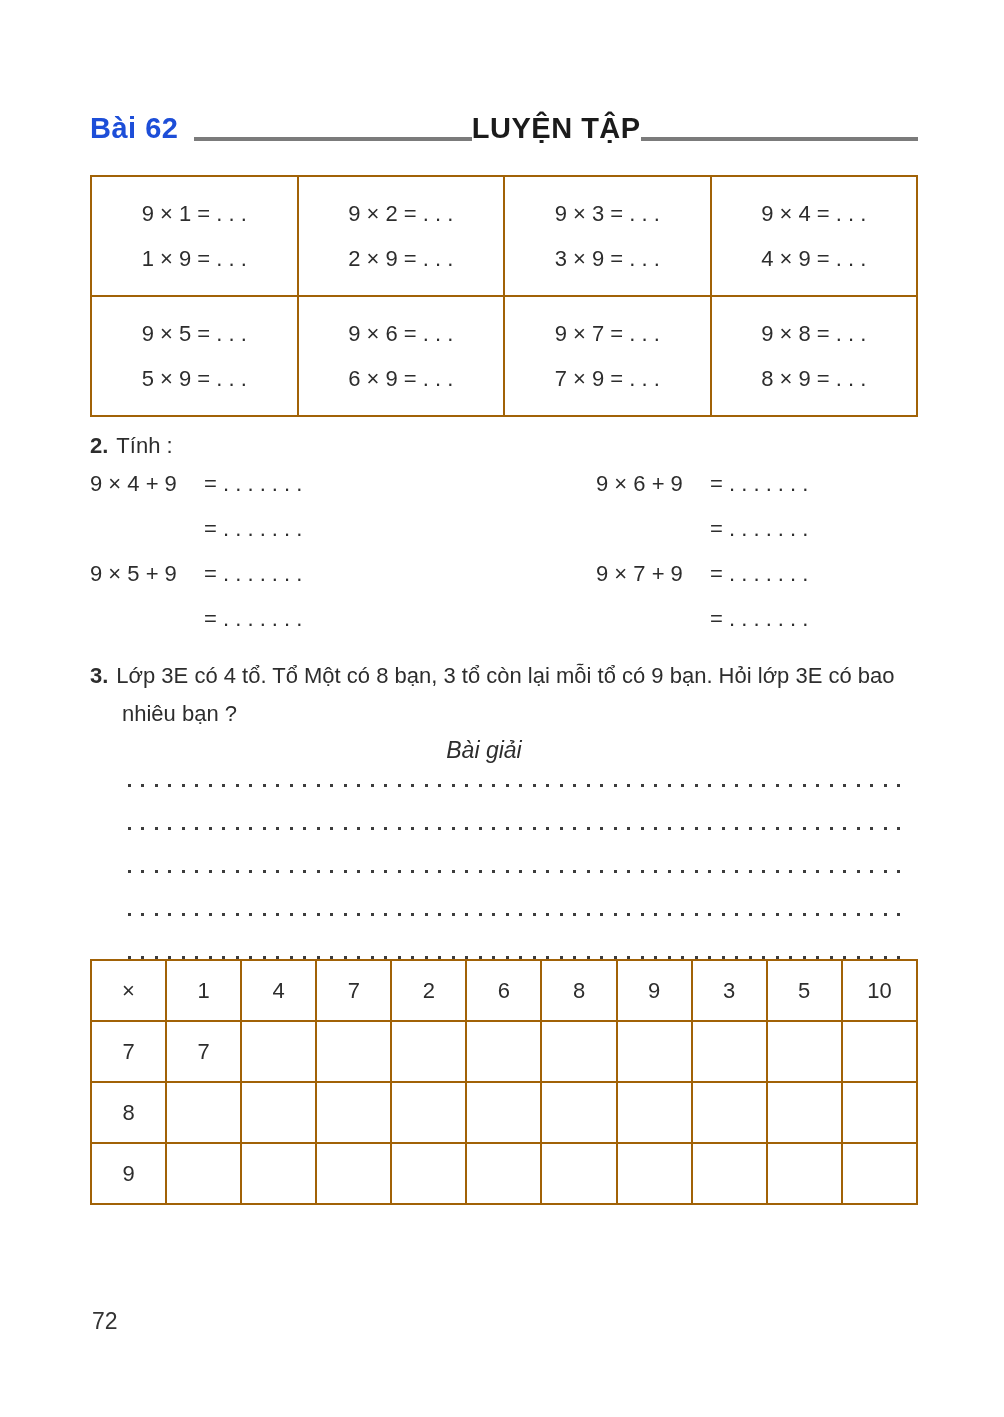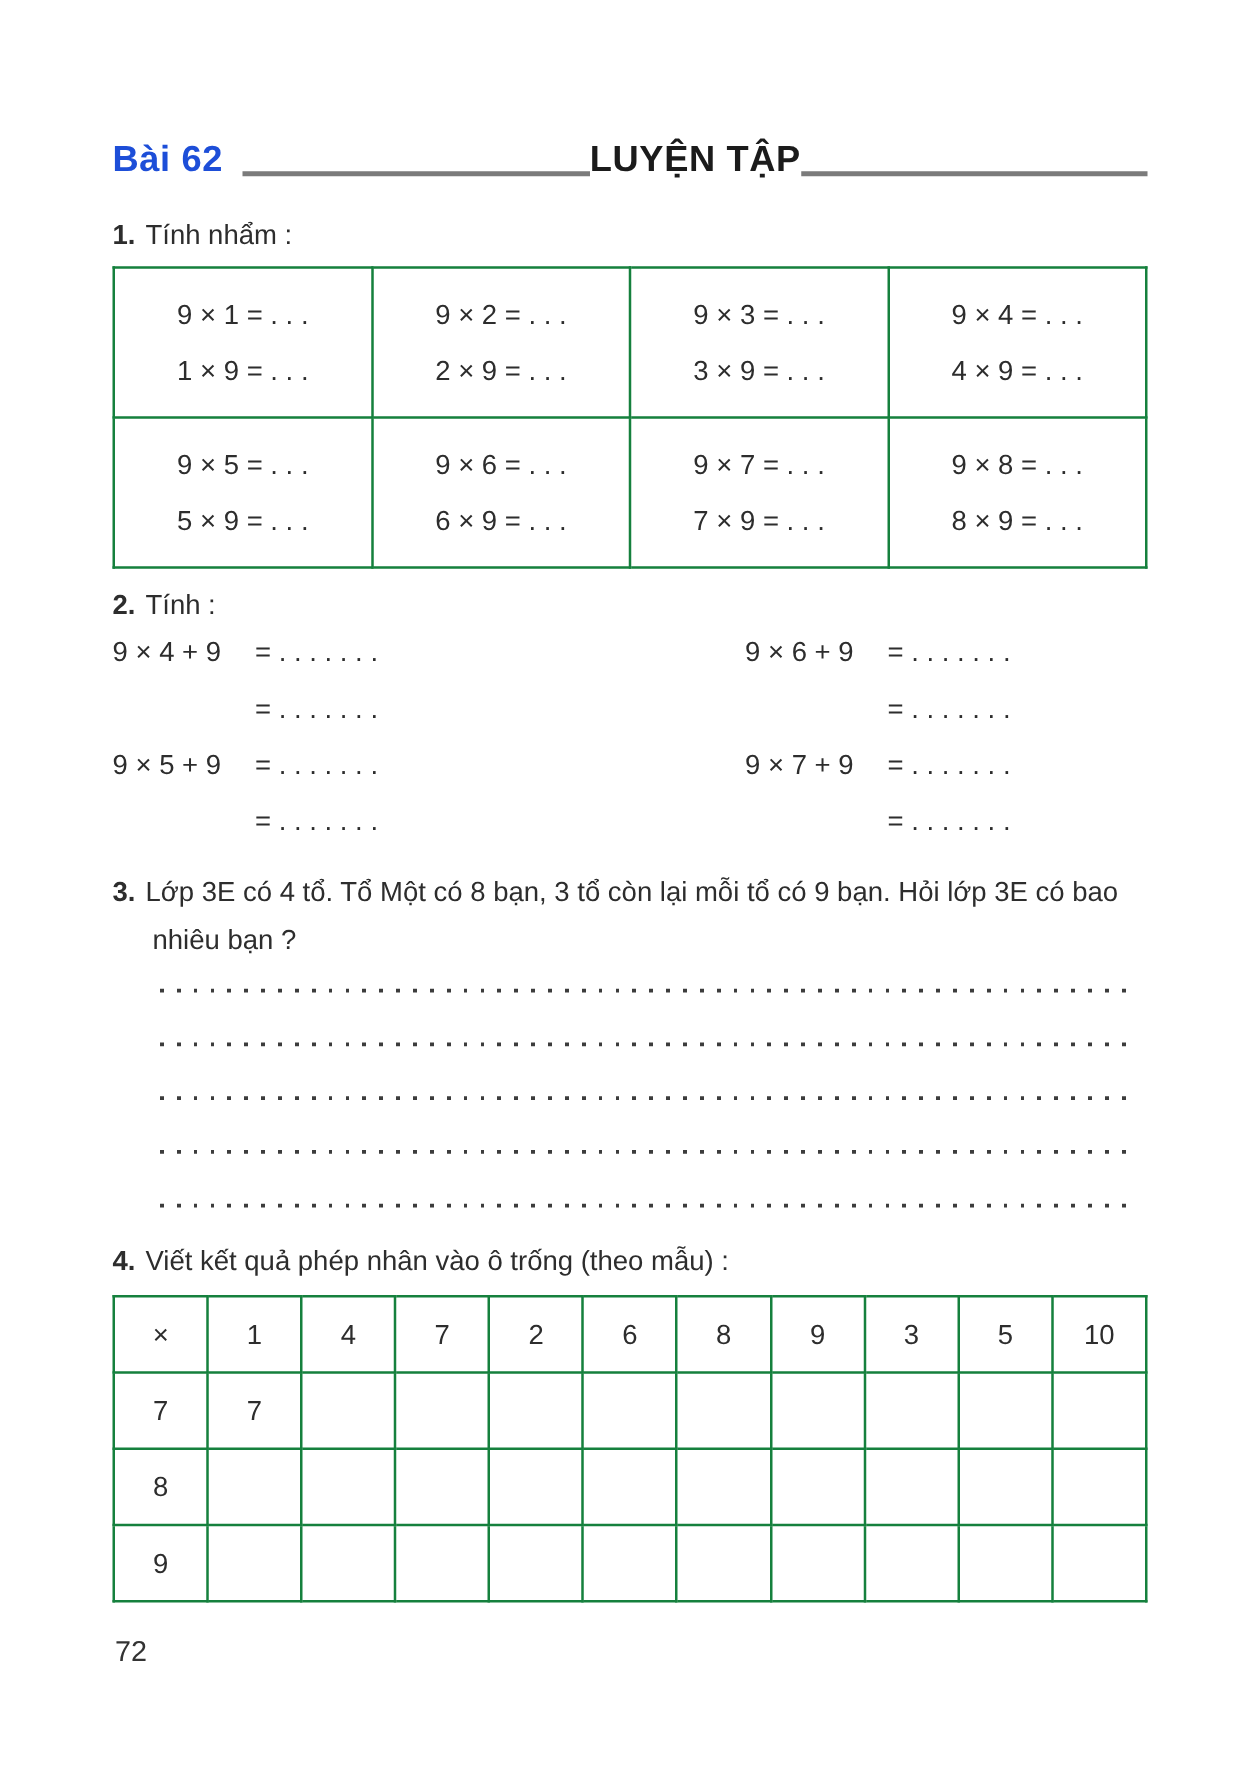--- a/index.html
+++ b/index.html
@@ -14,21 +14,21 @@
   .rule{height:4px;background:#7b7b7b;flex:1;margin-bottom:4px;}
   .rule-left{margin-left:16px;}
   .lesson-title{font-size:29px;font-weight:bold;color:#1b1b1b;margin:0;white-space:nowrap;letter-spacing:.5px;}
   
   .ex-heading{font-size:22px;margin:0 0 12px 0;line-height:26px;}
   .ex-heading b{margin-right:8px;}
   .ex2-heading{margin-bottom:2px;}
   .ex4-heading{margin-top:30px;margin-bottom:14px;}
   
   .grid-table{border-collapse:collapse;width:828px;table-layout:fixed;}
-  .grid-table td{border:2px solid #15803d;text-align:center;font-size:22px;color:#2d2d2d;background:#fff;}
+  .grid-table td{border:2px solid #a16207;text-align:center;font-size:22px;color:#2d2d2d;background:#fff;}
   .ex1-table{margin:0 0 16px 0;}
   .ex1-table td{height:116px;vertical-align:middle;}
   .ex1-table .cl{line-height:45px;}
   
   .ex2-cols{display:flex;}
   .ex2-col{width:50%;}
   .prob-row{display:flex;align-items:center;height:45px;font-size:22px;white-space:pre;}
   .prob-expr{display:inline-block;width:114px;}
   .ex2-col-left .prob{}
   .ex2-col-right .prob{margin-left:92px;}
@@ -50,23 +50,20 @@
 
 <div class="page">
 
   <div class="lesson-header">
     <span class="lesson-no">Bài 62</span>
     <span class="rule rule-left"></span>
     <span class="lesson-title">LUYỆN TẬP</span>
     <span class="rule"></span>
   </div>
 
-  <div class="ex-heading">
-    <b>1.</b><span>Tính nhẩm :</span>
-  </div>
 
   <table class="grid-table ex1-table">
     <tbody>
         <tr>
       <td>
         <div class="cl">9 × 1 = . . .</div>
         <div class="cl">1 × 9 = . . .</div>
       </td>
       <td>
         <div class="cl">9 × 2 = . . .</div>
@@ -141,31 +138,29 @@
         <div class="prob-row">
           <span class="prob-expr"></span><span>= . . . . . . .</span>
         </div>
       </div>
     </div>
   </div>
 
   <div class="ex3-text">
     <b>3.</b><span>Lớp 3E có 4 tổ. Tổ Một có 8 bạn, 3 tổ còn lại mỗi tổ có 9 bạn. Hỏi lớp 3E có bao nhiêu bạn ?</span>
   </div>
+  <div class="solution-label">Bài giải</div>
   <div class="answer-lines">
     <div class="answer-line"></div>
     <div class="answer-line"></div>
     <div class="answer-line"></div>
     <div class="answer-line"></div>
     <div class="answer-line"></div>
   </div>
 
-  <div class="ex-heading ex4-heading">
-    <b>4.</b><span>Viết kết quả phép nhân vào ô trống (theo mẫu) :</span>
-  </div>
 
   <table class="grid-table ex4-table">
     <tbody>
         <tr>
       <td>×</td>
       <td>1</td>
       <td>4</td>
       <td>7</td>
       <td>2</td>
       <td>6</td>

